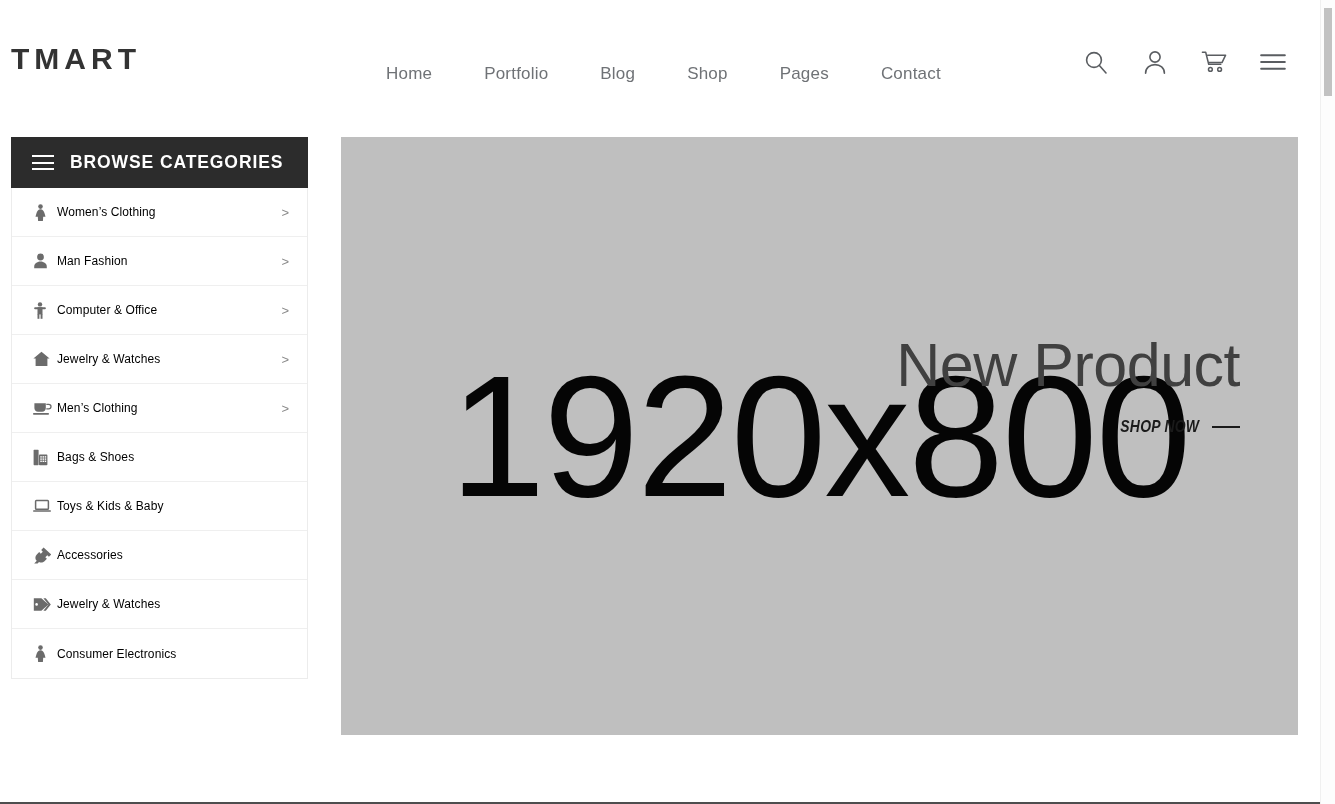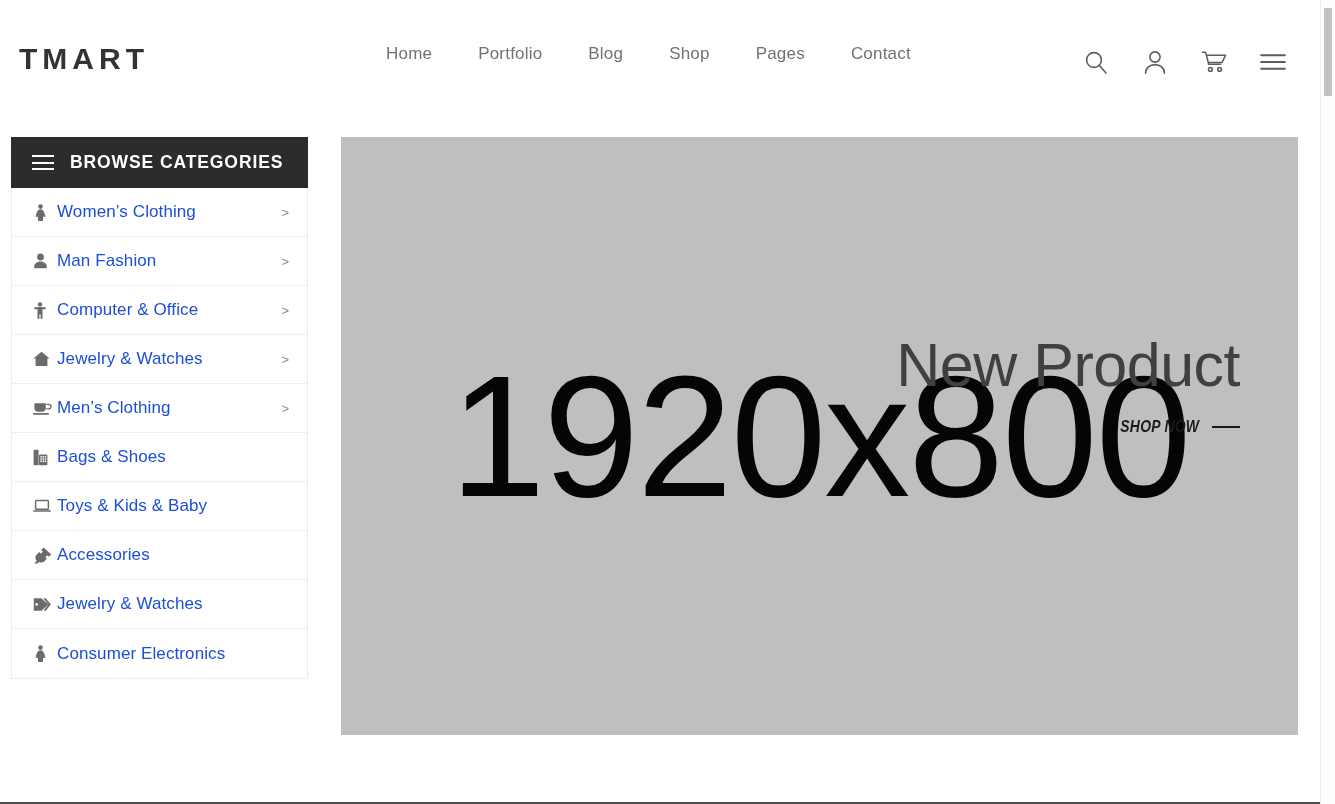--- a/index.html
+++ b/index.html
@@ -34,30 +34,29 @@
   .logo {
     position: absolute;
     left: 11px;
     top: 44px;
     font-size: 30px;
     font-weight: 600;
     letter-spacing: 5px;
     color: #333333;
     font-family: "Liberation Sans", sans-serif;
     line-height: 1;
-    margin-left: 8px;
   }
 
   .main-nav {
     position: absolute;
     left: 386px;
-    top: 42px;
-    display: flex;
-    align-items: center;
-    gap: 4px;
+    top: 62px;
+    display: flex;
+    align-items: center;
+    gap: 10px;
   }
 
   .nav-item {
     font-size: 17px;
     color: #6f7276;
     letter-spacing: 0.2px;
     padding: 0 21px;
     line-height: 24px;
     cursor: pointer;
     white-space: nowrap;
@@ -144,22 +143,22 @@
     width: 24px;
     flex: none;
     display: flex;
     align-items: center;
     justify-content: flex-start;
     color: #6b6b6b;
   }
   .cat-icon svg { display: block; }
 
   .cat-label {
-    font-size: 17px;
-    color: #1d4ed8;
+    font-size: 12px;
+    color: #000000;
     letter-spacing: 0.1px;
     white-space: nowrap;
   }
 
   .cat-arrow {
     margin-left: auto;
     font-size: 13px;
     color: #8a8a8a;
     font-family: "Liberation Sans", sans-serif;
     line-height: 1;

